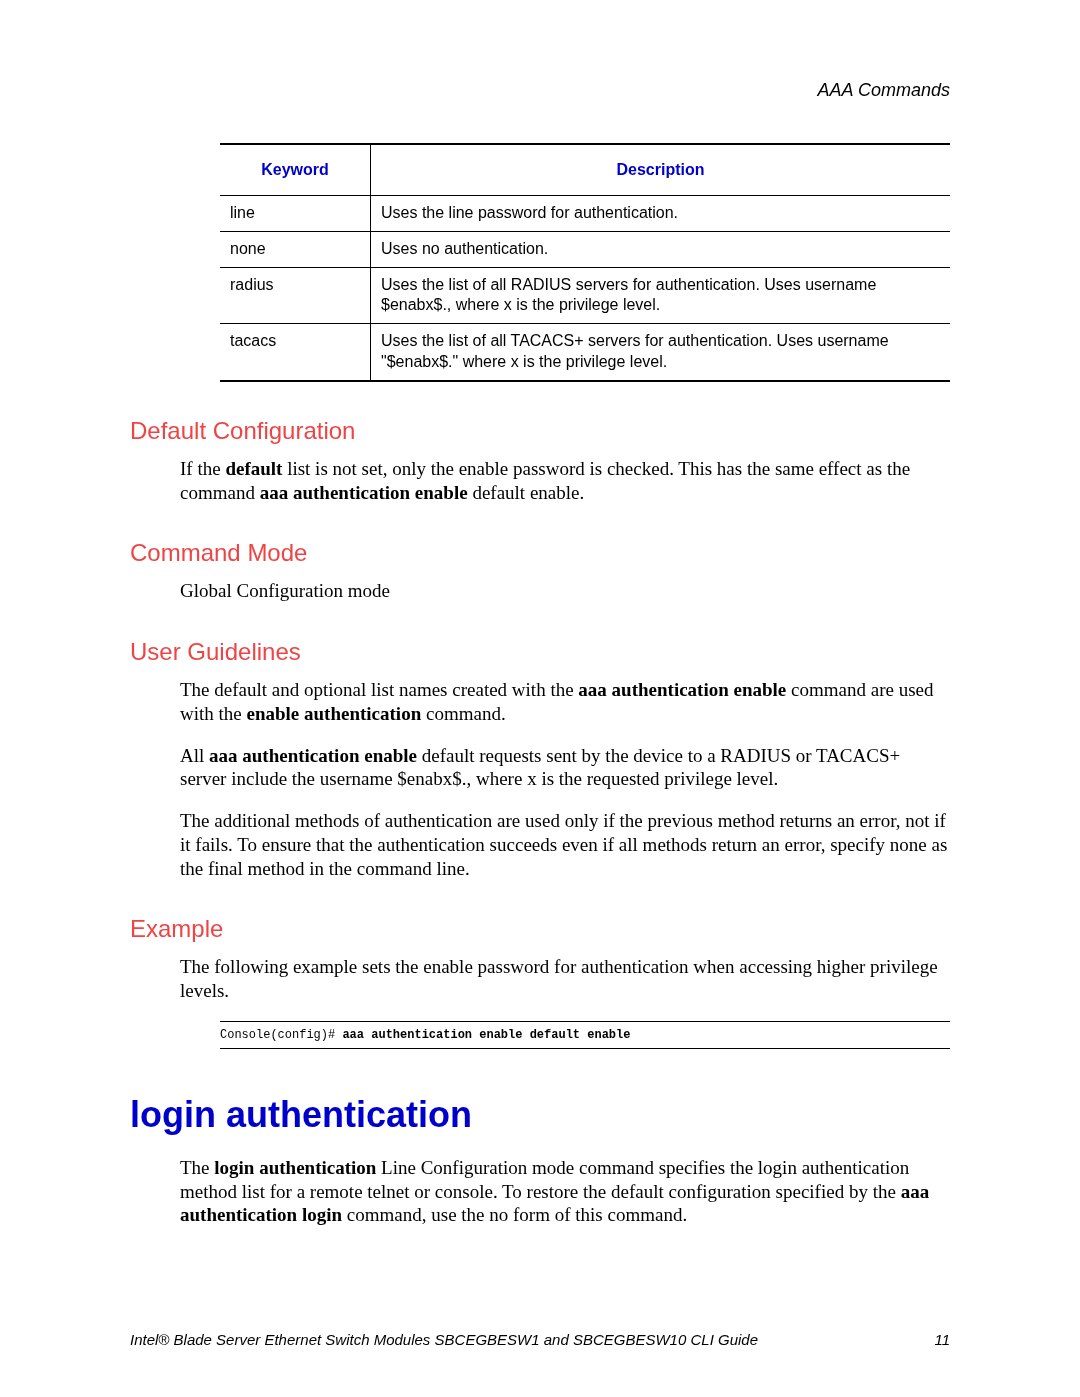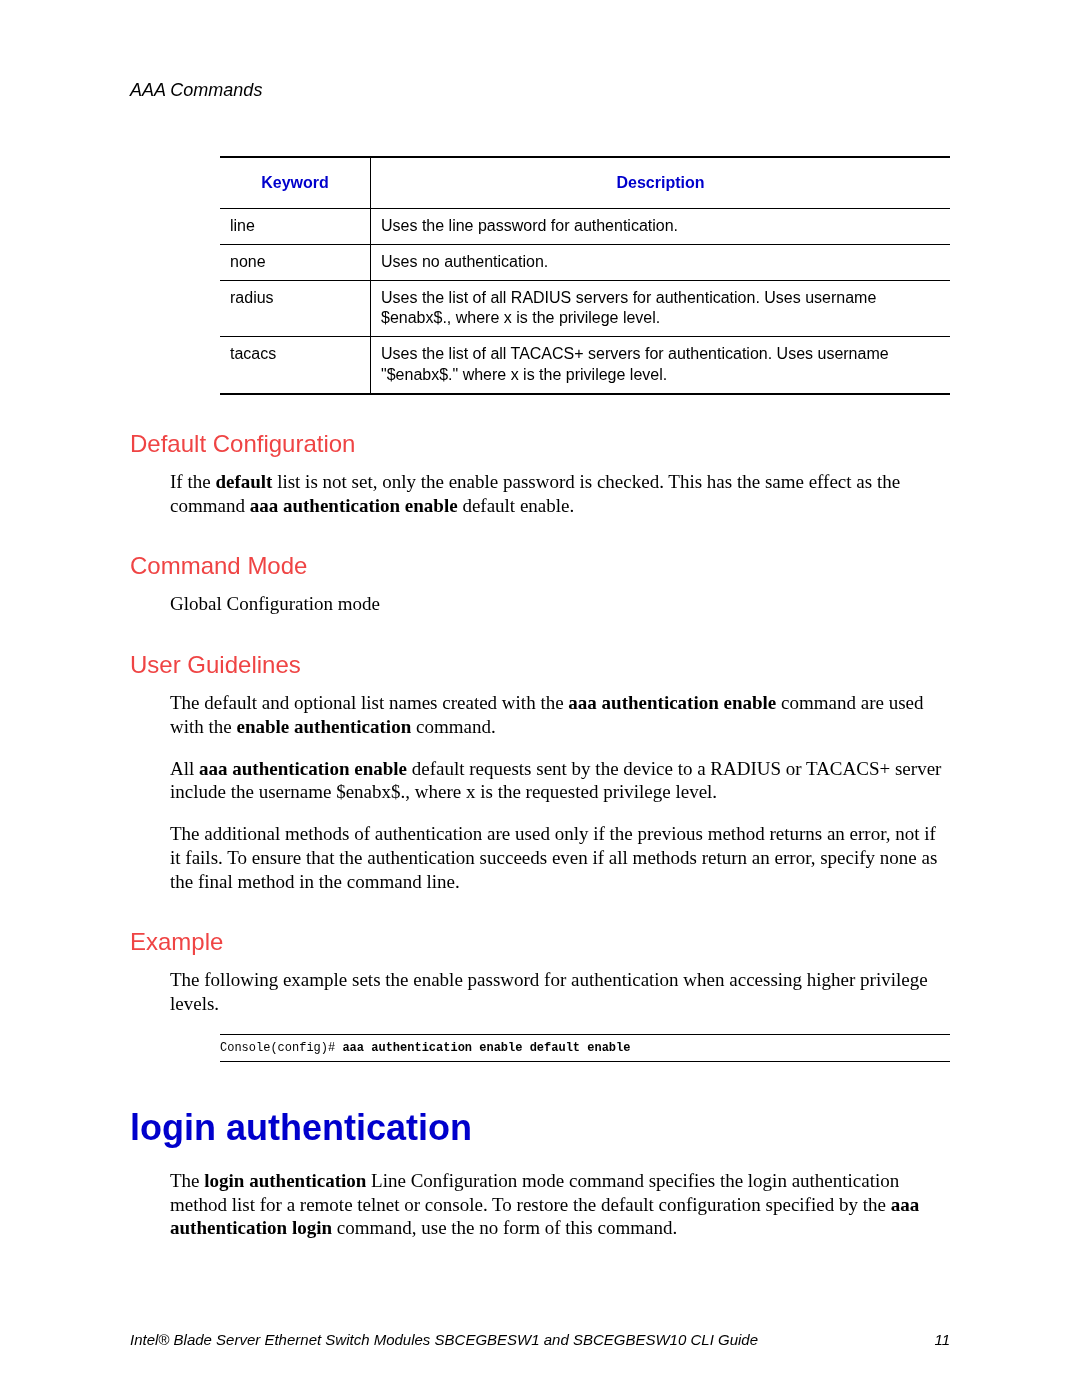--- a/index.html
+++ b/index.html
@@ -10,24 +10,25 @@
     color: #000000;
   }
   .page {
     width: 1080px;
     height: 1397px;
     position: relative;
     box-sizing: border-box;
     padding: 80px 130px 60px 130px;
   }
   .header-section {
+    text-align: right;
     font-style: italic;
     font-family: Arial, Helvetica, sans-serif;
     font-size: 18px;
-    margin-bottom: 55px;
+    margin-bottom: 42px;
   }
   .keyword-table {
     border-collapse: collapse;
     margin-left: 90px;
     width: 730px;
     font-family: Arial, Helvetica, sans-serif;
     font-size: 16px;
   }
   .keyword-table th {
     color: #0000cc;
@@ -57,21 +58,21 @@
   }
   .section-heading {
     font-family: Arial, Helvetica, sans-serif;
     color: #ef4444;
     font-size: 24px;
     font-weight: normal;
     margin-top: 35px;
     margin-bottom: 12px;
   }
   .body-text {
-    margin-left: 40px;
+    margin-left: 50px;
     font-size: 19px;
     line-height: 1.25;
     margin-top: 0;
     margin-bottom: 18px;
   }
   .main-heading {
     font-family: Arial, Helvetica, sans-serif;
     color: #0000cc;
     font-size: 36px;
     font-weight: bold;

